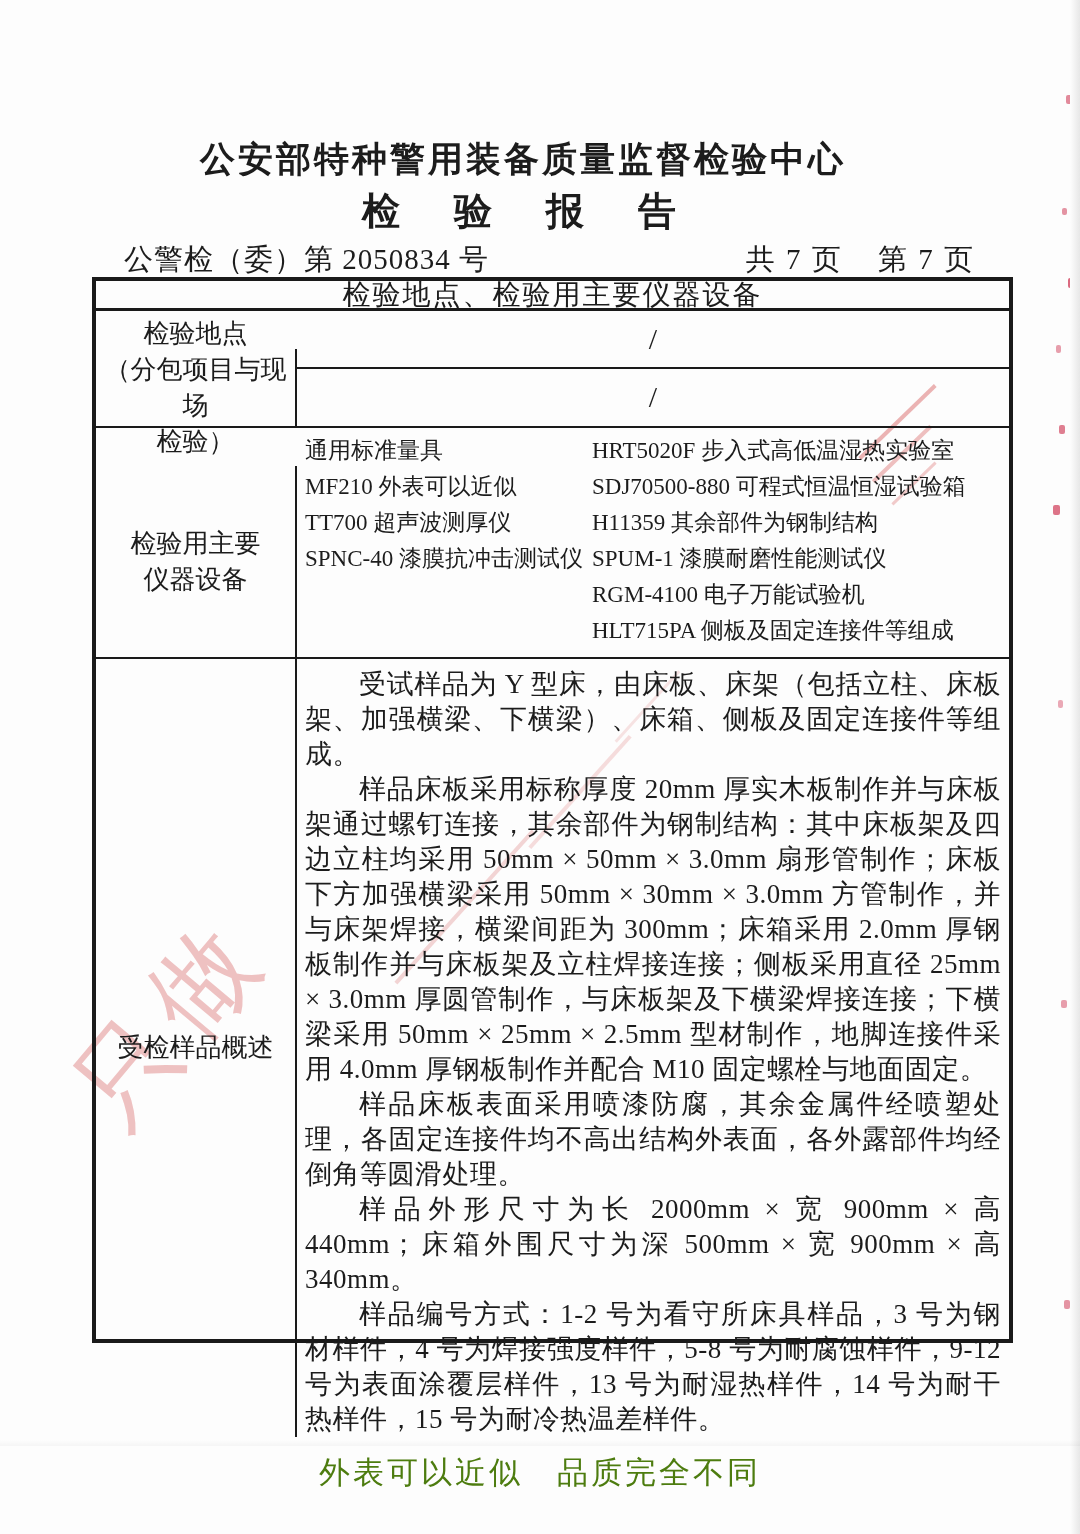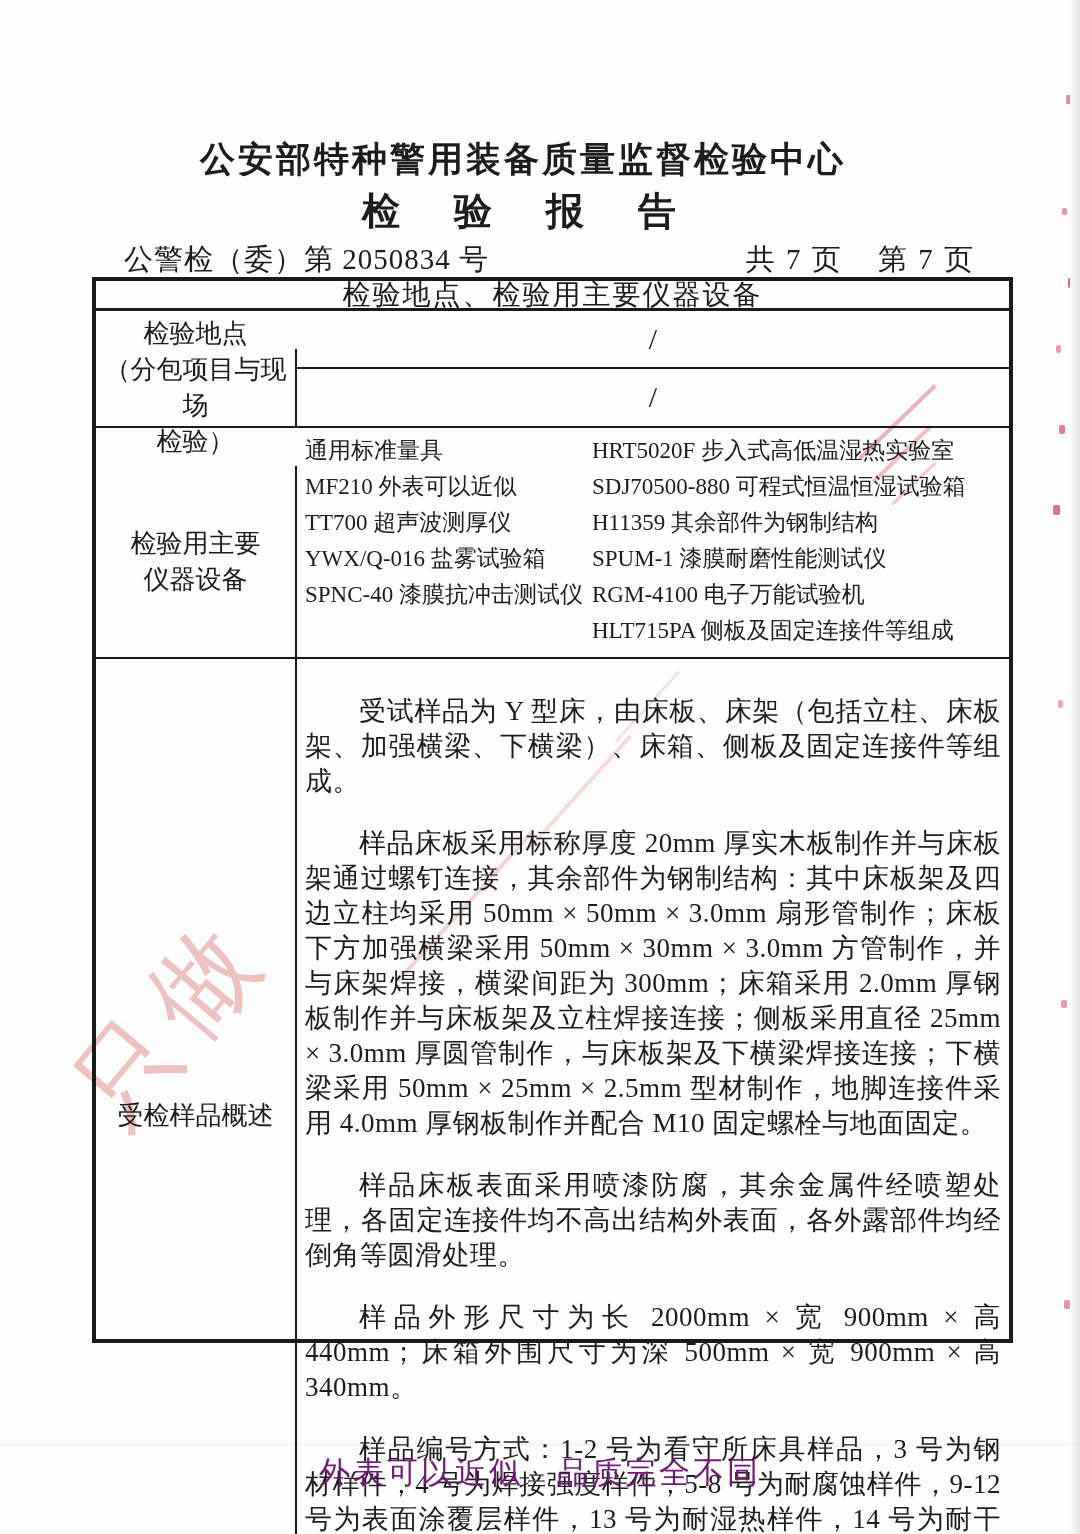--- a/index.html
+++ b/index.html
@@ -43,25 +43,25 @@
     font-size:30px;box-sizing:border-box;}
   .loc-half.first{border-bottom:2px solid #1a1a1a;}
   .row-equipment{height:231px;border-bottom:2px solid #1a1a1a;}
   .equip-wrap{display:flex;padding:5px 6px 0 8px;}
   .equip-col{font-size:23px;line-height:36px;}
   .equip-col.left{width:287px;flex:0 0 auto;}
   .equip-col.right{flex:1 1 auto;}
   .equip-item{white-space:normal;}
   .row-overview .t-content{padding:8px 8px 0 8px;}
   .para{font-size:27px;line-height:35px;text-indent:2em;text-align:justify;
-    letter-spacing:0.5px;margin-top:27px;}
+    letter-spacing:0.5px;}
 
   
   .footer-note{position:absolute;top:1452px;left:0;width:1080px;text-align:center;
-    font-size:31px;letter-spacing:3px;color:#701a75;}
+    font-size:31px;letter-spacing:3px;color:#4d7c0f;}
 
   
   .watermark{position:absolute;left:148px;top:1018px;font-size:102px;
     color:#d96a6a;opacity:0.40;transform:rotate(-50deg);transform-origin:left bottom;
     letter-spacing:14px;pointer-events:none;font-weight:400;}
   .wm-stroke{position:absolute;background:#d96a6a;pointer-events:none;}
   .s1{left:362px;top:905px;width:205px;height:4px;transform:rotate(-48deg);opacity:.28;}
   .s2{left:505px;top:790px;width:150px;height:4px;transform:rotate(-48deg);opacity:.22;}
   .s3{left:600px;top:705px;width:95px;height:3px;transform:rotate(-48deg);opacity:.18;}
   .s4{left:845px;top:420px;width:105px;height:4px;transform:rotate(-44deg);opacity:.5;}
@@ -126,21 +126,20 @@
 
     <div class="t-row row-equipment">
       <div class="t-label pre">检验用主要
 仪器设备</div>
       <div class="t-content">
         <div class="equip-wrap">
           <div class="equip-col left">
             <div class="equip-item">通用标准量具</div>
             <div class="equip-item">MF210 外表可以近似</div>
             <div class="equip-item">TT700 超声波测厚仪</div>
-            <div class="equip-item">YWX/Q-016 盐雾试验箱</div>
             <div class="equip-item">SPNC-40 漆膜抗冲击测试仪</div>
           </div>
           <div class="equip-col right">
             <div class="equip-item">HRT5020F 步入式高低温湿热实验室</div>
             <div class="equip-item">SDJ70500-880 可程式恒温恒湿试验箱</div>
             <div class="equip-item">H11359 其余部件为钢制结构</div>
             <div class="equip-item">SPUM-1 漆膜耐磨性能测试仪</div>
             <div class="equip-item">RGM-4100 电子万能试验机</div>
             <div class="equip-item">HLT715PA 侧板及固定连接件等组成</div>
           </div>

